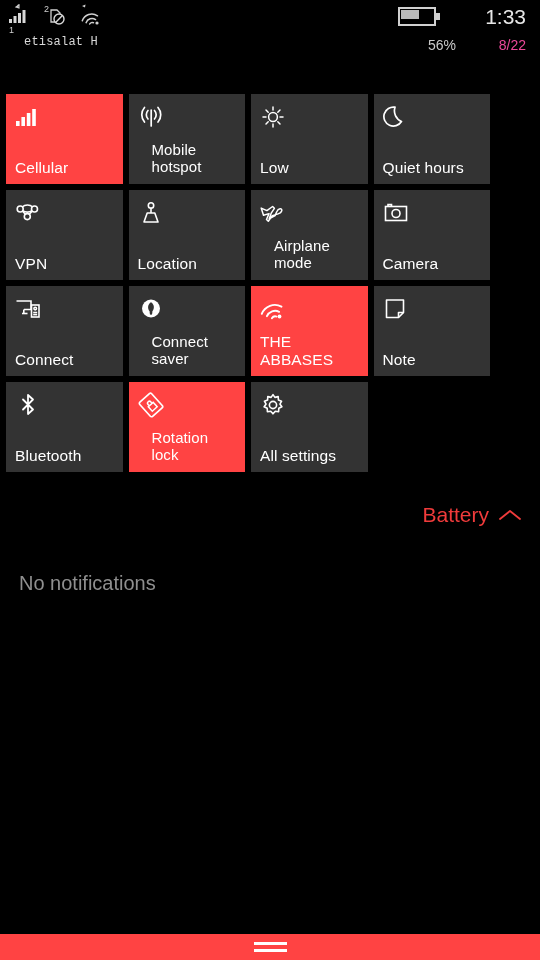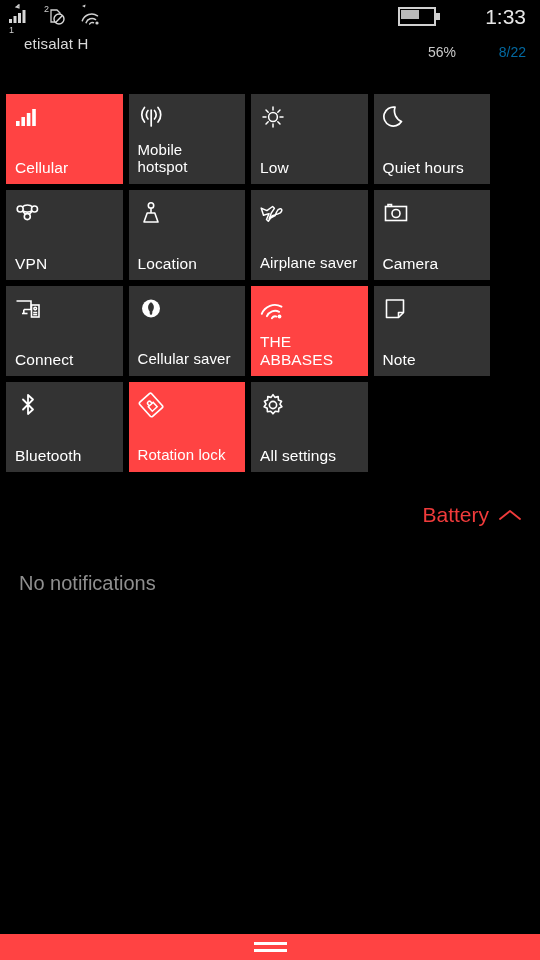--- a/index.html
+++ b/index.html
@@ -9,42 +9,42 @@
     font-family:"Liberation Sans", sans-serif;
     overflow:hidden;
   }
   #screen { position:relative; width:540px; height:960px; background:#000; }
 
   
   .statusbar { position:absolute; left:0; top:0; width:540px; height:62px; }
   .sb-left { position:absolute; left:8px; top:4px; display:flex; align-items:flex-start; gap:8px; }
   .sb-icon { position:relative; color:#d8d8d8; }
   .sb-sup { position:absolute; font-size:9px; color:#cfcfcf; line-height:1; }
-  .carrier { position:absolute; left:24px; top:35px; font-size:15px; color:#d9d9d9; letter-spacing:.2px; }
+  .carrier { position:absolute; left:24px; top:35px; font-size:12px; color:#d9d9d9; letter-spacing:.2px;font-family:Liberation Mono, monospace; }
   .sb-right { position:absolute; right:14px; top:6px; text-align:right; }
   .sb-row1 { display:flex; align-items:center; justify-content:flex-end; gap:34px; }
-  .sb-row2 { display:flex; align-items:center; justify-content:flex-end; gap:18px; margin-top:17px; }
+  .sb-row2 { display:flex; align-items:center; justify-content:flex-end; gap:18px; margin-top:10px; }
   .clock { font-size:21px; color:#e6e6e6; line-height:1; min-width:52px; text-align:right;}
   .batt-pct { font-size:14px; color:#cacaca; }
-  .date { font-size:14px; color:#0369a1; min-width:52px; text-align:right;}
+  .date { font-size:14px; color:#ec4899; min-width:52px; text-align:right;}
   .battery { position:relative; width:42px; height:19px; }
   .battery .shell { position:absolute; left:0; top:0; width:38px; height:19px; border:2px solid #d0d0d0; }
   .battery .cap { position:absolute; left:38px; top:6px; width:4px; height:7px; background:#d0d0d0; }
   .battery .fill { position:absolute; left:3px; top:3px; height:9px; background:#b9b9b9; }
 
   
   .tiles { position:absolute; left:6px; top:94px; width:484px;
            display:grid; grid-template-columns:repeat(4,1fr); gap:6px; }
   .tile { position:relative; height:90px; background:#333333; padding:10px 9px 8px 9px;
           display:flex; flex-direction:column; justify-content:space-between; cursor:pointer; }
   .tile.on { background:#ff4343; }
   .tile-icon { height:30px; color:#ffffff; display:flex; align-items:flex-start; }
   .tile-label { font-size:15.5px; color:#ffffff; line-height:1.12; letter-spacing:.1px;
                 word-wrap:break-word; }
-  .tile-label.small { font-size:15px; }
+  .tile-label.small { font-size:15px;margin-left:14px; }
 
   
   .collapse { position:absolute; right:18px; top:503px; display:flex; align-items:center;
               gap:9px; color:#f03b3b; cursor:pointer; }
   .collapse-label { font-size:21px; color:#f03b3b; }
 
   
   .no-notif { position:absolute; left:19px; top:572px; font-size:20px; color:#8f8f8f; }
 
   
@@ -194,21 +194,21 @@
           </svg>
         </div>
         <div class="tile-label">Location</div>
       </div>
       <div class="tile">
         <div class="tile-icon">
           <svg width="30" height="28" viewBox="0 0 30 28">
             <path d="M3.5 15.2 L9 13.6 L6.5 19.5 L8.3 21.3 L12.3 15.6 L17.5 14.1 C19.6 13.5 21.5 12 21.8 10.6 C22 9.5 21.3 8.6 20.1 8.8 C18.8 9 17.4 10.3 16.6 12 L15.1 15.6 L9.2 18.8 L11.2 13.2 L14.4 8.3 L12.6 6.5 L6.9 10.6 L1.2 8.1 Z" fill="none" stroke="#ffffff" stroke-width="1.5" stroke-linejoin="round"></path>
           </svg>
         </div>
-        <div class="tile-label small">Airplane saver</div>
+        <div class="tile-label small">Airplane mode</div>
       </div>
       <div class="tile">
         <div class="tile-icon">
           <svg width="30" height="28" viewBox="0 0 30 28">
             <g fill="none" stroke="#ffffff" stroke-width="1.6">
               <rect x="2.5" y="6.5" width="21" height="14"></rect>
               <circle cx="13" cy="13.5" r="4"></circle>
               <path d="M5 6.5 L5 4.6 L8.5 4.6 L8.5 6.5"></path>
             </g>
           </svg>
@@ -232,21 +232,21 @@
         <div class="tile-label">Connect</div>
       </div>
       <div class="tile">
         <div class="tile-icon">
           <svg width="30" height="28" viewBox="0 0 30 28">
             <circle cx="13" cy="12.5" r="9" fill="#ffffff"></circle>
             <path d="M13 6.3 C9.6 8.2 9.3 13 11.6 15.2 C11.6 16.4 11.8 17.6 12 18.6 L14 18.6 C14.2 17.6 14.4 16.4 14.4 15.2 C16.7 13 16.4 8.2 13 6.3 Z" fill="#333333"></path>
             <line x1="13" y1="9" x2="13" y2="18.6" stroke="#333333" stroke-width="0.8"></line>
           </svg>
         </div>
-        <div class="tile-label small">Cellular saver</div>
+        <div class="tile-label small">Connect saver</div>
       </div>
       <div class="tile on">
         <div class="tile-icon">
           <svg width="30" height="28" viewBox="0 0 30 28">
             <g transform="rotate(-20 13 18)" fill="none" stroke="#ffffff" stroke-width="1.9" stroke-linecap="round">
               <path d="M2.5 14 A14 14 0 0 1 23.5 14"></path>
               <path d="M6.5 18 A9 9 0 0 1 19.5 18"></path>
               <path d="M10.5 21.6 A4 4 0 0 1 15.5 21.6"></path>
             </g>
             <circle cx="19.5" cy="20.5" r="1.9" fill="#ffffff"></circle>

